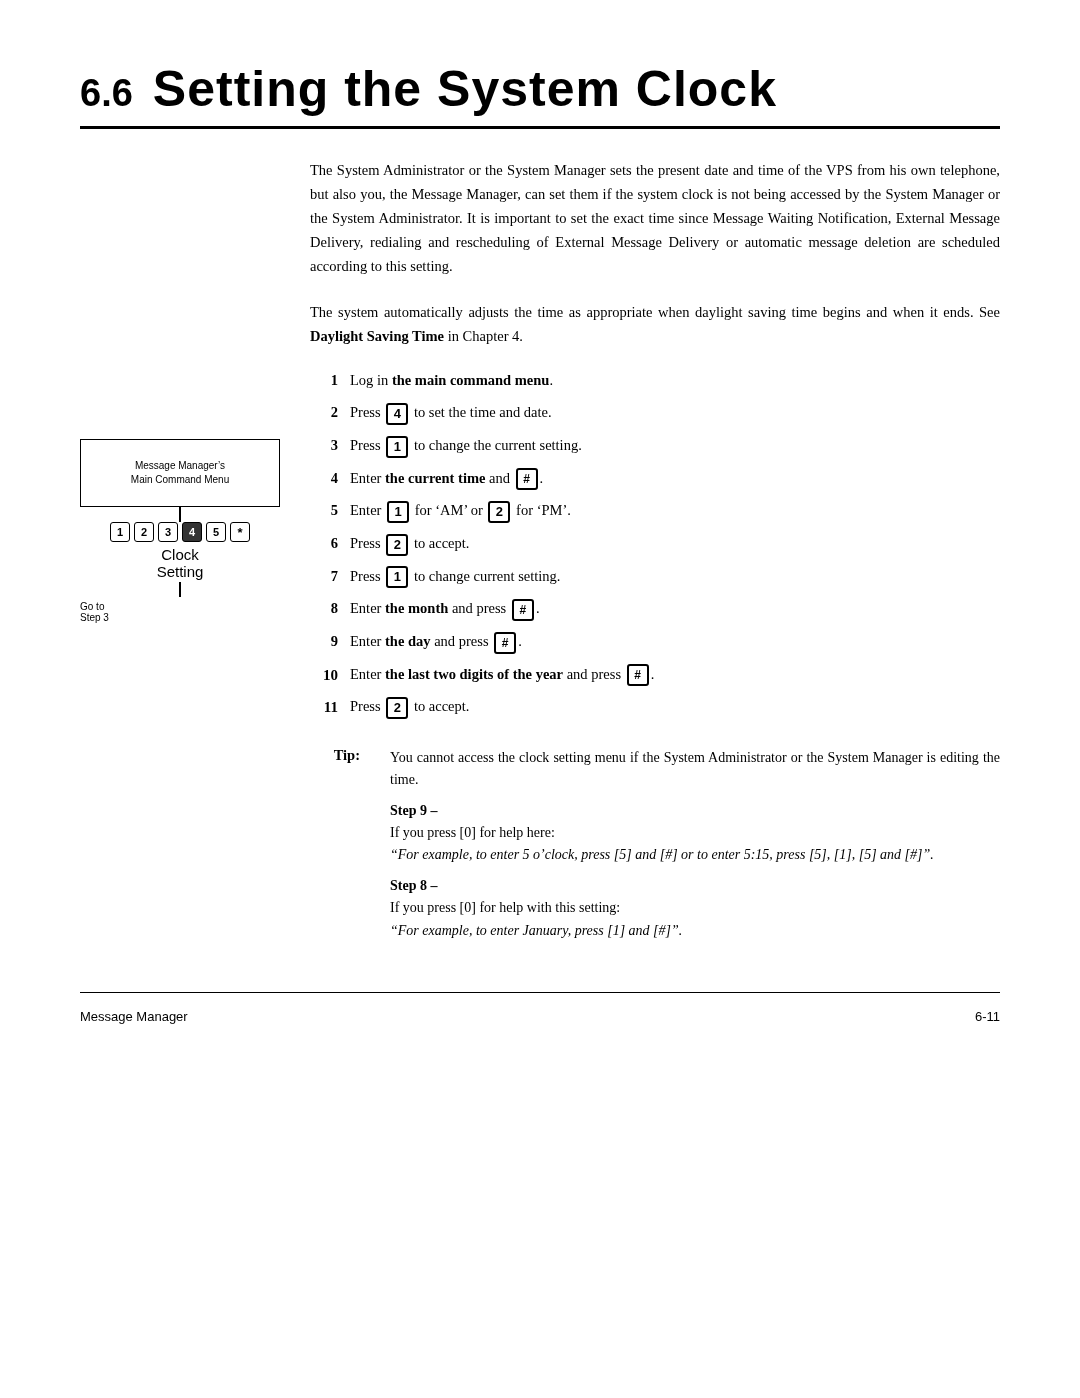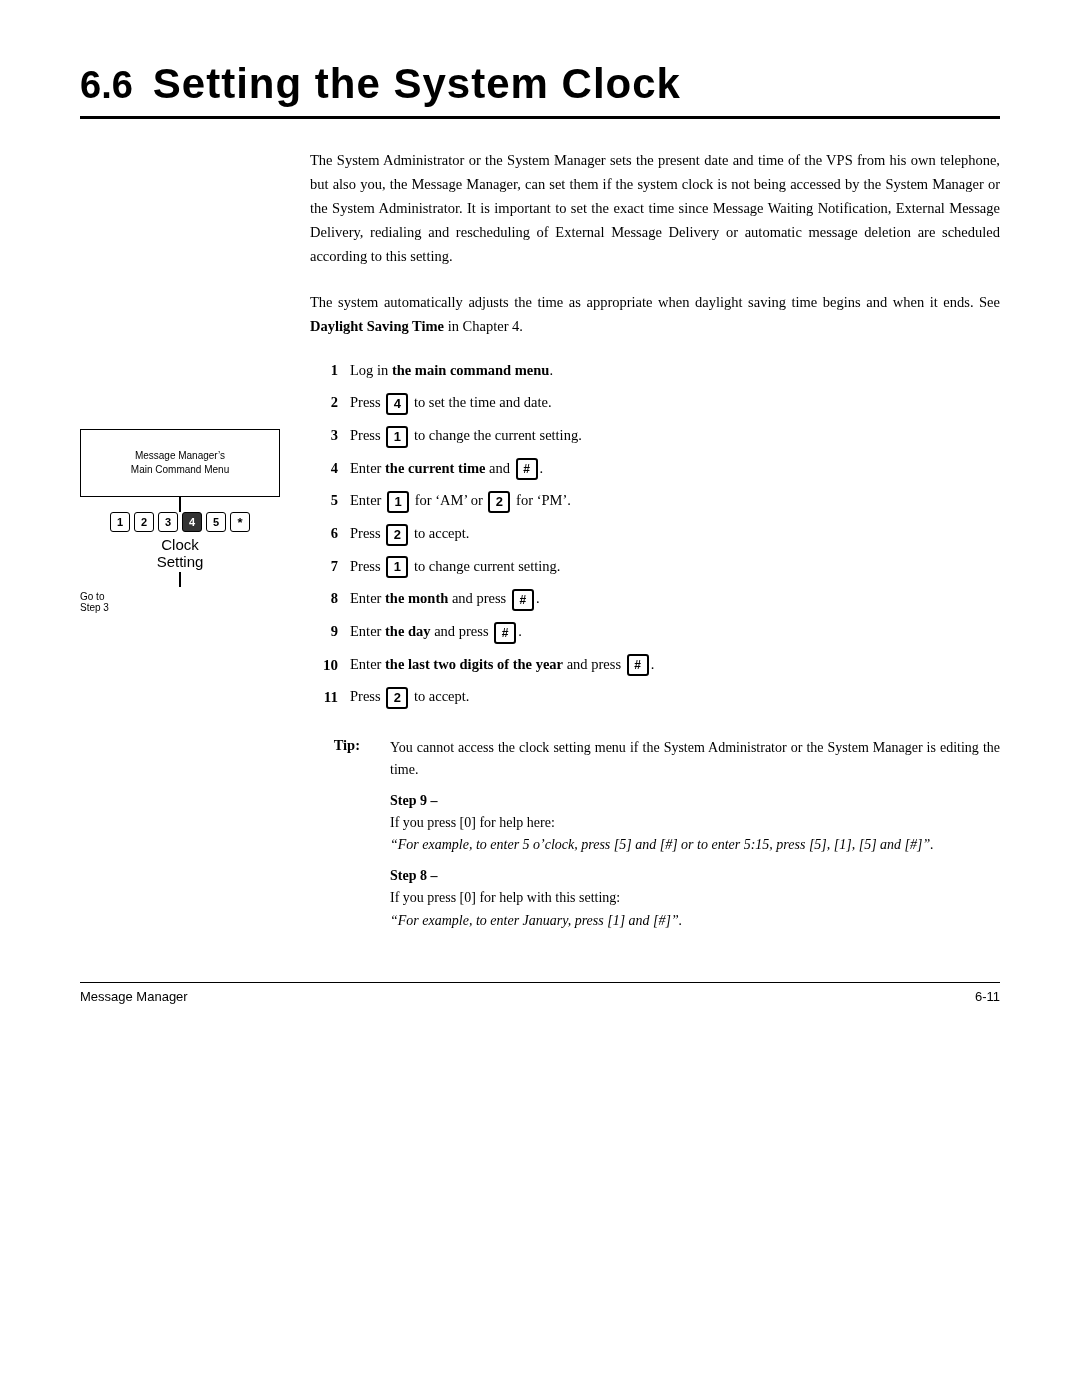--- a/index.html
+++ b/index.html
@@ -22,21 +22,21 @@
       position: relative;
     }
 
     .header-section {
       border-bottom: 3px solid #000;
       margin-bottom: 30px;
       padding-bottom: 8px;
     }
 
     .header-title {
-      font-size: 42px;
+      font-size: 50px;
       font-weight: bold;
       font-family: "Arial", sans-serif;
       letter-spacing: 1px;
     }
 
     .header-number {
       font-size: 38px;
       font-weight: bold;
       font-family: "Arial", sans-serif;
       margin-right: 20px;
@@ -196,21 +196,21 @@
     .diagram-goto {
       font-size: 10px;
       text-align: left;
       font-family: Arial, sans-serif;
       margin-top: 4px;
     }
 
     .footer-line {
       border-top: 1.5px solid #000;
       margin-top: 50px;
-      padding-top: 6px;
+      padding-top: 16px;
       display: flex;
       justify-content: center;
       font-size: 13px;
       font-family: Arial, sans-serif;
     }
 
     strong { font-weight: bold; }
   </style>
 </head>
 <body>

